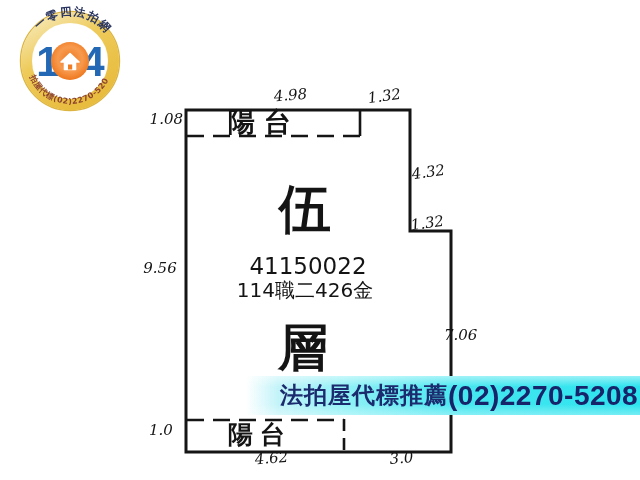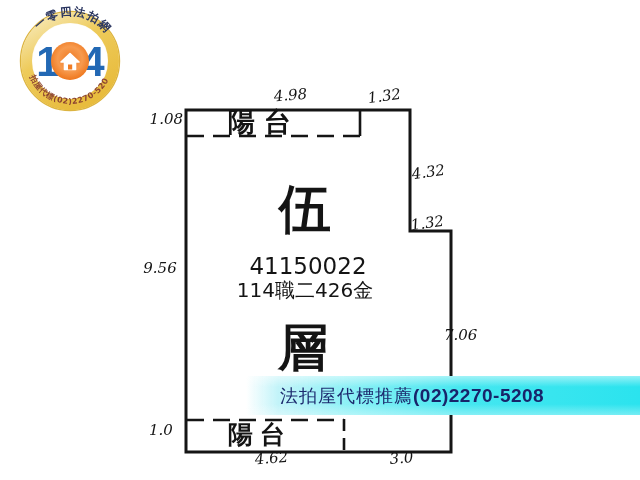--- a/index.html
+++ b/index.html
@@ -8,22 +8,22 @@
   .plan-svg{position:absolute;left:0;top:0;}
   .dim{font-family:"DejaVu Serif", serif;font-style:italic;font-size:15px;fill:#151515;}
   .cjk{font-family:"DejaVu Sans", sans-serif;fill:#141414;font-weight:bold;}
   .mono-num{font-family:"DejaVu Sans", sans-serif;fill:#141414;font-weight:normal;}
   .promo-band{position:absolute;left:246px;top:376px;width:394px;height:39px;
       border-radius:4px 0 0 4px;
       background:
         linear-gradient(180deg, rgba(255,255,255,.50) 0%, rgba(255,255,255,0) 28%, rgba(255,255,255,0) 72%, rgba(255,255,255,.35) 100%),
         linear-gradient(90deg, rgba(190,243,249,0) 0%, rgba(185,242,248,.85) 8%, #8ff1f6 25%, #45e7f0 55%, #2be3ee 100%);
       display:flex;align-items:center;padding-left:34px;box-sizing:border-box;white-space:nowrap;}
-  .promo-cjk{font-size:18px;font-weight:normal;color:#1c2a6e;letter-spacing:1px;}
-  .promo-phone{font-size:19px;font-weight:bold;color:#18246a;letter-spacing:0.5px;text-align:center;}
+  .promo-cjk{font-size:23px;font-weight:bold;color:#1c2a6e;letter-spacing:1px;}
+  .promo-phone{font-size:28px;font-weight:bold;color:#18246a;letter-spacing:0.5px;text-align:center;}
   .logo{position:absolute;left:18px;top:6px;}
 </style>
 </head>
 <body>
 
 <div class="stage">
 
   <svg class="plan-svg" width="640" height="480" viewBox="0 0 640 480">
 
     <path d="M 186,110 H 410 V 231 H 451 V 452 H 186 Z" fill="none" stroke="#151515" stroke-width="3" stroke-linejoin="miter"></path>

